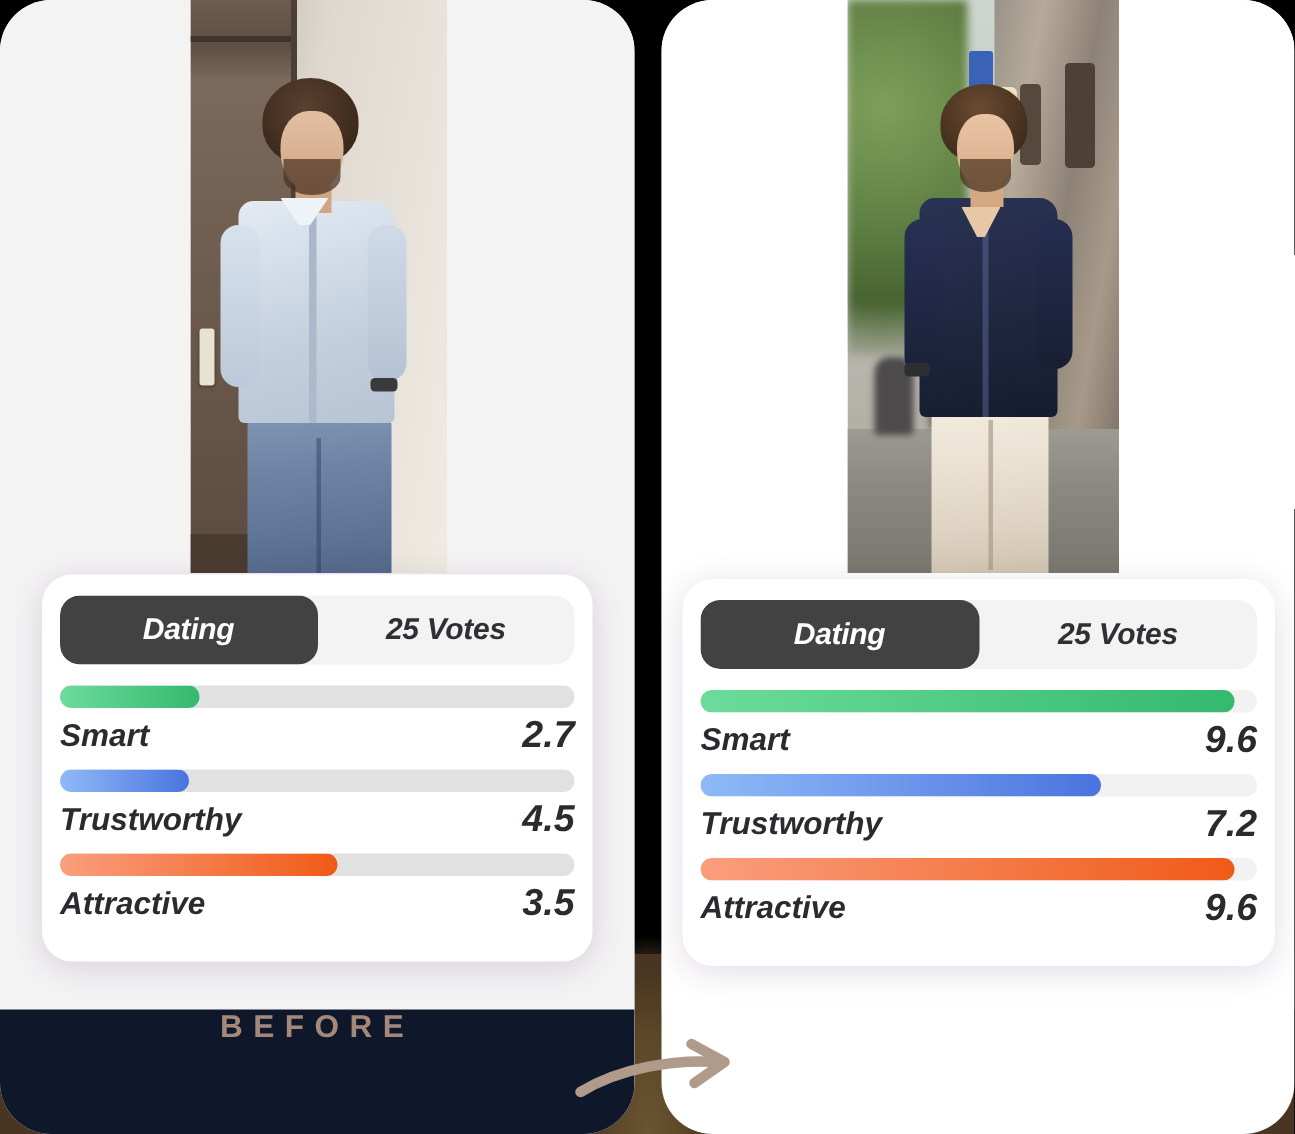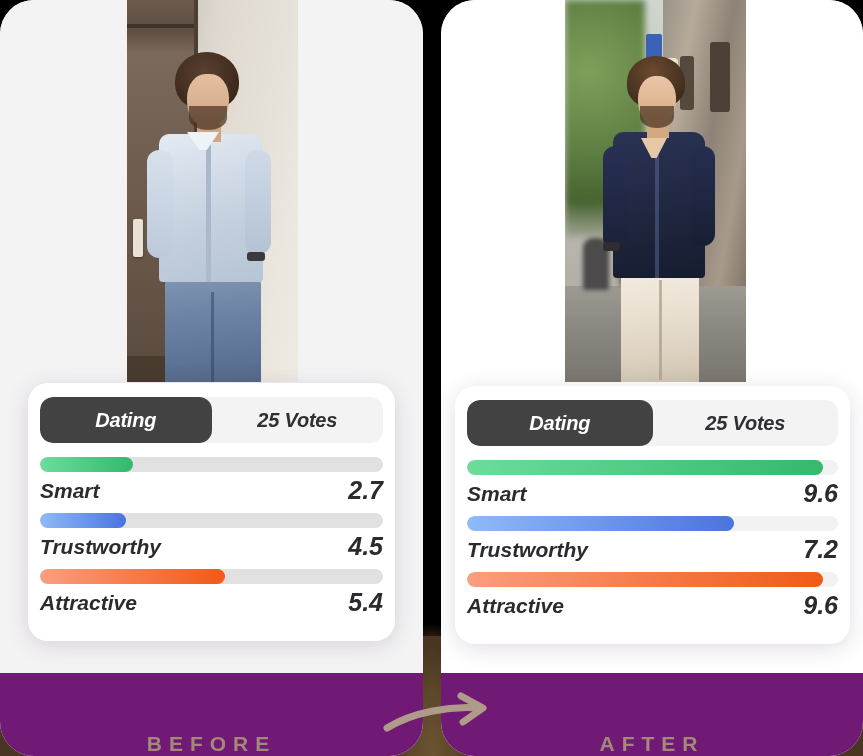--- a/index.html
+++ b/index.html
@@ -126,21 +126,21 @@
   .fill.green {background:linear-gradient(90deg,#6cdc9b 0%,#34b96d 100%);}
   .fill.blue  {background:linear-gradient(90deg,#8fbaf8 0%,#4a74de 100%);}
   .fill.orange{background:linear-gradient(90deg,#fa9e7e 0%,#f05a17 100%);}
   .rowtext{display:flex;justify-content:space-between;align-items:center;
            margin-top:4px;margin-bottom:8px;}
   .rowtext .lab{font-size:21px;font-weight:bold;color:#2a2b2e;}
   .rowtext .val{font-size:25px;font-weight:bold;color:#2a2b2e;}
 
   
   .footer{position:absolute;left:0;right:0;top:673px;height:83px;
-          background:#701a75;display:flex;align-items:flex-end;justify-content:center;}
+          background:#0f172a;display:flex;align-items:flex-start;justify-content:center;}
   .footer .cap{font-size:21px;font-weight:bold;letter-spacing:7px;color:#a4897a;}
 
   
   .arrow{position:absolute;left:383px;top:692px;width:110px;height:46px;z-index:5;}
 </style>
 </head>
 <body>
 
 <div class="stage">
 
@@ -195,21 +195,21 @@
               <span class="val">4.5</span>
             </div>
           </div>
 
           <div class="row">
             <div class="track">
               <div class="fill orange" style="width: 54%;"></div>
             </div>
             <div class="rowtext">
               <span class="lab">Attractive</span>
-              <span class="val">5.4</span>
+              <span class="val">3.5</span>
             </div>
           </div>
 
         </div>
       </div>
     </div>
 
     <div class="footer">
       <span class="cap">BEFORE</span>
     </div>
@@ -274,23 +274,20 @@
             <div class="rowtext">
               <span class="lab">Attractive</span>
               <span class="val">9.6</span>
             </div>
           </div>
 
         </div>
       </div>
     </div>
 
-    <div class="footer">
-      <span class="cap">AFTER</span>
-    </div>
   </div>
 
   <svg class="arrow" viewBox="0 0 110 46">
     <path d="M4 36 C 30 20, 66 14, 96 16" stroke="#b09a8a" stroke-width="7" fill="none" stroke-linecap="round"></path>
     <path d="M78 4 L 100 16 L 80 30" stroke="#b09a8a" stroke-width="7" fill="none" stroke-linecap="round" stroke-linejoin="round"></path>
   </svg>
 
 </div>
 
 </body></html>

